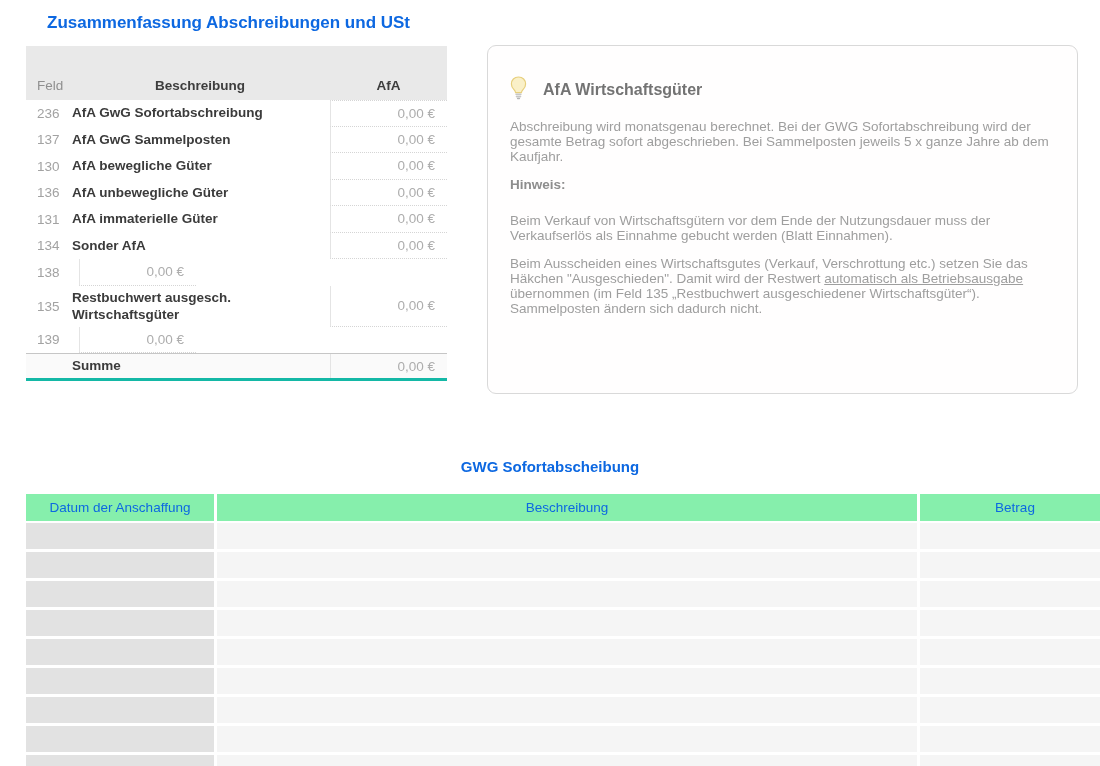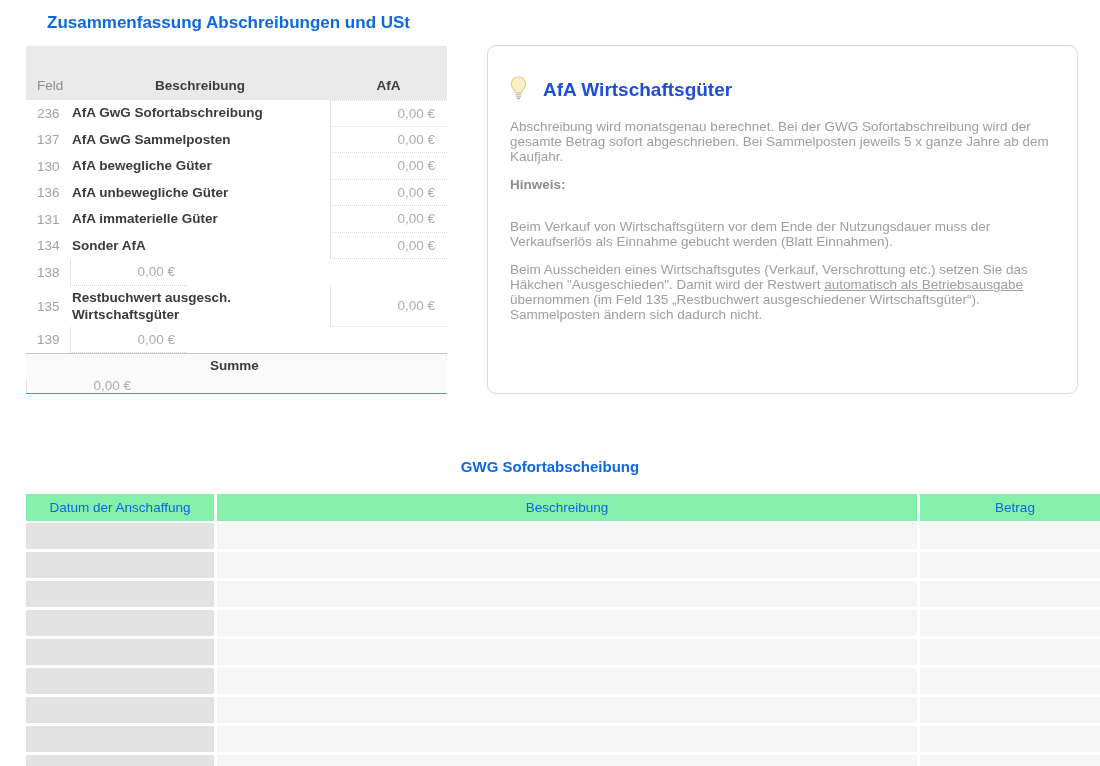--- a/index.html
+++ b/index.html
@@ -13,34 +13,34 @@
   
   .summary { position:absolute; left:26px; top:46px; width:421px; font-size:13.5px; }
   .s-head { display:flex; align-items:flex-end; height:54px; background:#e9e9e9; padding-bottom:7px; }
   .s-head .h-feld { width:44px; padding-left:11px; color:#8f8f8f; font-weight:normal; }
   .s-head .h-desc { flex:1; text-align:center; font-weight:bold; color:#3d3d3d; }
   .s-head .h-afa  { width:117px; text-align:center; font-weight:bold; color:#3d3d3d; }
   .srow { display:flex; align-items:center; min-height:26.5px; background:#fff; }
   .c-feld { width:44px; padding-left:11px; color:#a2a2a2; align-self:center; }
   .c-desc { flex:1; padding:3px 6px 3px 2px; font-weight:bold; color:#3b3b3b; line-height:1.3; }
   .c-afa  { width:117px; align-self:stretch; display:flex; align-items:center; justify-content:flex-end;
-            padding-right:12px; color:#adadad; border-left:1px solid #e4e4e4; border-bottom:1px dotted #d5d5d5; }
+            padding-right:12px; color:#adadad; border-left:1px solid #e4e4e4; border-bottom:1px dotted #d5d5d5;margin-left:9px; }
   .srow:first-child .c-afa { border-top:1px dotted #d5d5d5; }
   .sum-row { display:flex; align-items:center; min-height:28px; background:#fafafa;
-             border-top:1px solid #c6c6c6; border-bottom:1px solid #14b8a6;flex-direction:column; }
+             border-top:1px solid #c6c6c6; border-bottom:3px solid #14b8a6; }
   .sum-row .c-desc { font-weight:bold; color:#3b3b3b; }
   .sum-row .c-afa { border-bottom:none; }
 
   
   .info-box { position:absolute; left:487px; top:45px; width:591px; height:349px;
               background:#fffefe; border:1px solid #d9d9d9; border-radius:9px; padding:30px 24px 20px 22px; }
   .ib-head { display:flex; align-items:center; gap:16px; margin-bottom:15px; }
-  .ib-title { font-size:19px; font-weight:bold; color:#1d4ed8; }
+  .ib-title { font-size:16px; font-weight:bold; color:#737373; }
   .ib-text { font-size:13.5px; line-height:15px; color:#9e9e9e; margin-bottom:13px; }
-  .ib-hinweis { font-size:13.5px; font-weight:bold; color:#8d8d8d; margin-bottom:27px; }
+  .ib-hinweis { font-size:13.5px; font-weight:bold; color:#8d8d8d; margin-bottom:21px; }
   .ib-text u { text-decoration:underline;text-align:center; }
 
   
   .gwg-title { position:absolute; left:0; top:458px; width:1100px; text-align:center;
                font-size:15px; font-weight:bold; color:#0d68e1; }
   .gwg { position:absolute; left:26px; top:494px; width:1084px; font-size:13.5px; }
   .g-head { display:flex; gap:3px; height:27px; margin-bottom:2px; }
   .g-head > div { background:#86efac; display:flex; align-items:center; justify-content:center;
                   font-weight:normal; color:#0d68e1; }
   .g-col1 { width:188px; } .g-col2 { width:700px; } .g-col3 { width:190px; }

